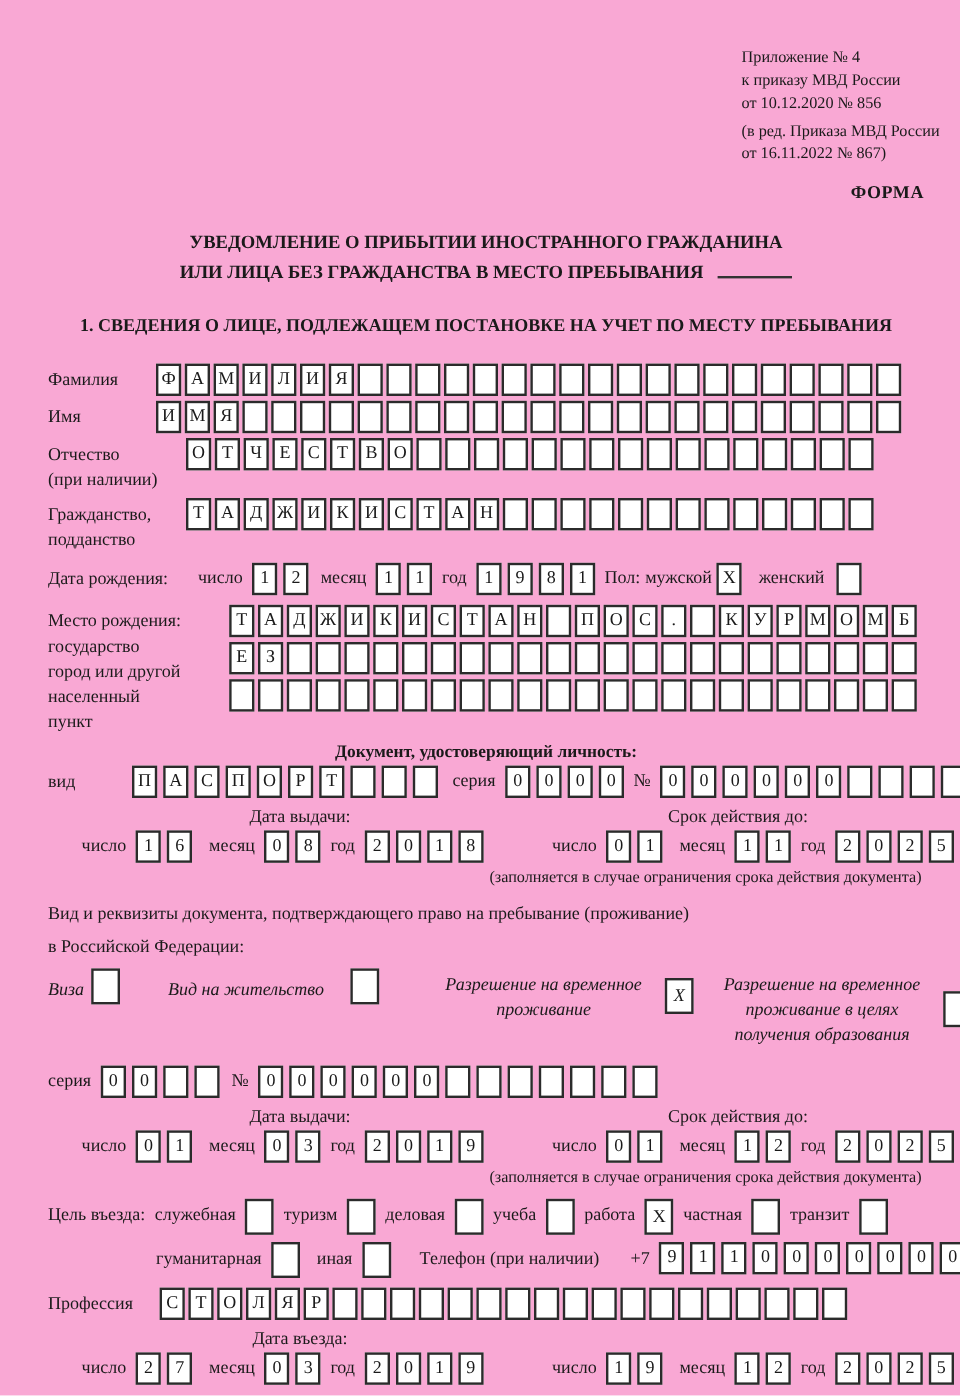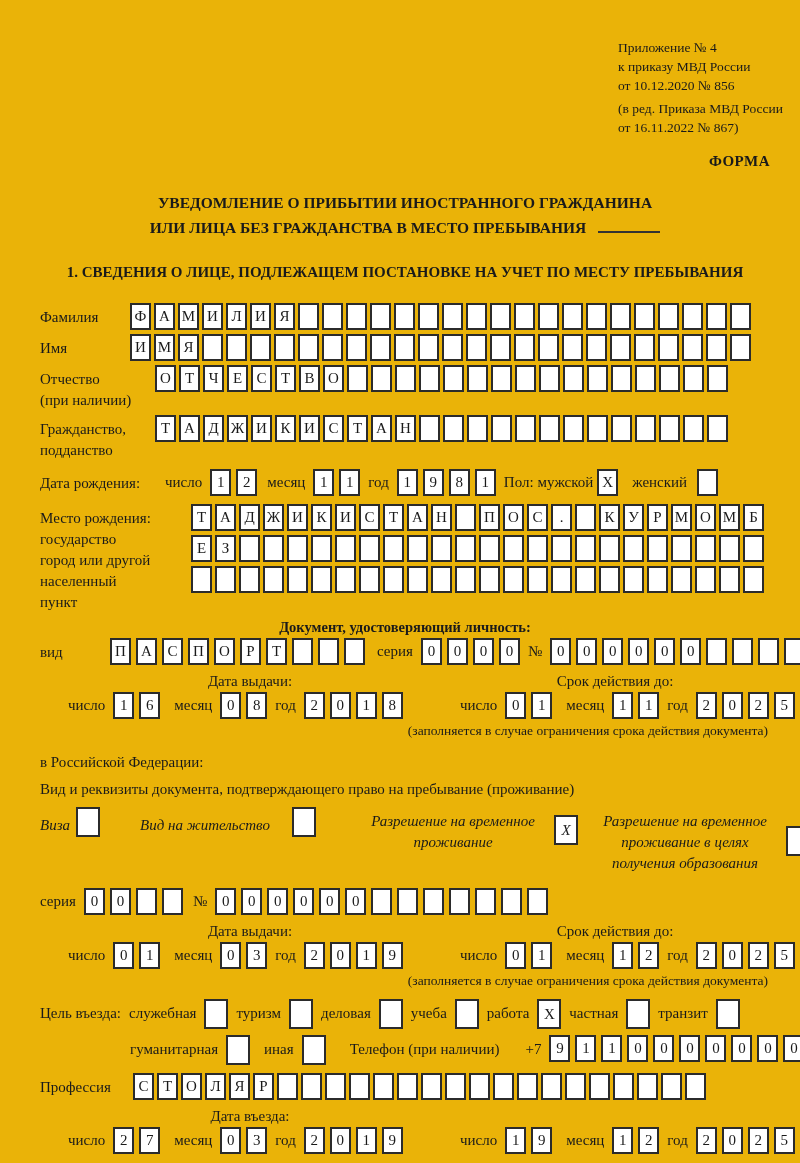--- a/index.html
+++ b/index.html
@@ -1,21 +1,21 @@
 <!DOCTYPE html>
 <html><head>
 <meta charset="utf-8">
 <style>
   html,body{margin:0;padding:0;background:#fff;}
   .page{
     position:relative;
     width:800px;height:1163px;
     box-sizing:border-box;
     padding:38px 30px 0 40px;
-    background:#eab308;
+    background:#f9a8d4;
     color:#1a1a1a;
     font-family:"Liberation Serif", serif;
     overflow:hidden;
   }
   .hdr-note{margin-left:578px;font-size:13.5px;line-height:19px;white-space:nowrap;}
   .hdr-note .gap-top{margin-top:4px;}
   .forma{margin-top:16px;text-align:right;font-weight:bold;font-size:15px;letter-spacing:.5px;}
   .title{margin-top:20px;text-align:center;font-weight:bold;font-size:15.5px;line-height:25px;}
   .uline{display:inline-block;width:62px;border-bottom:2px solid #333;margin-left:12px;vertical-align:baseline;height:14px;}
   .sec-heading{margin-top:24px;text-align:center;font-weight:bold;font-size:15px;white-space:nowrap;}
@@ -407,22 +407,22 @@
           <span class="cell">2</span>
           <span class="cell">0</span>
           <span class="cell">2</span>
           <span class="cell">5</span>
         </span>
     </div>
   </div>
   <div class="note-right">(заполняется в случае ограничения срока действия документа)</div>
 
   <div class="plain">
+    <div>Вид и реквизиты документа, подтверждающего право на пребывание (проживание)</div>
     <div>в Российской Федерации:</div>
-    <div>Вид и реквизиты документа, подтверждающего право на пребывание (проживание)</div>
   </div>
 
   <div class="cbrow">
     <div class="cbitem" style="width:100px;">
       <span class="cbl">Виза</span>
       <span class="cells cb" style="margin-left:6px;">
           <span class="cell"></span>
         </span>
     </div>
     <div class="cbitem" style="width:220px;">

